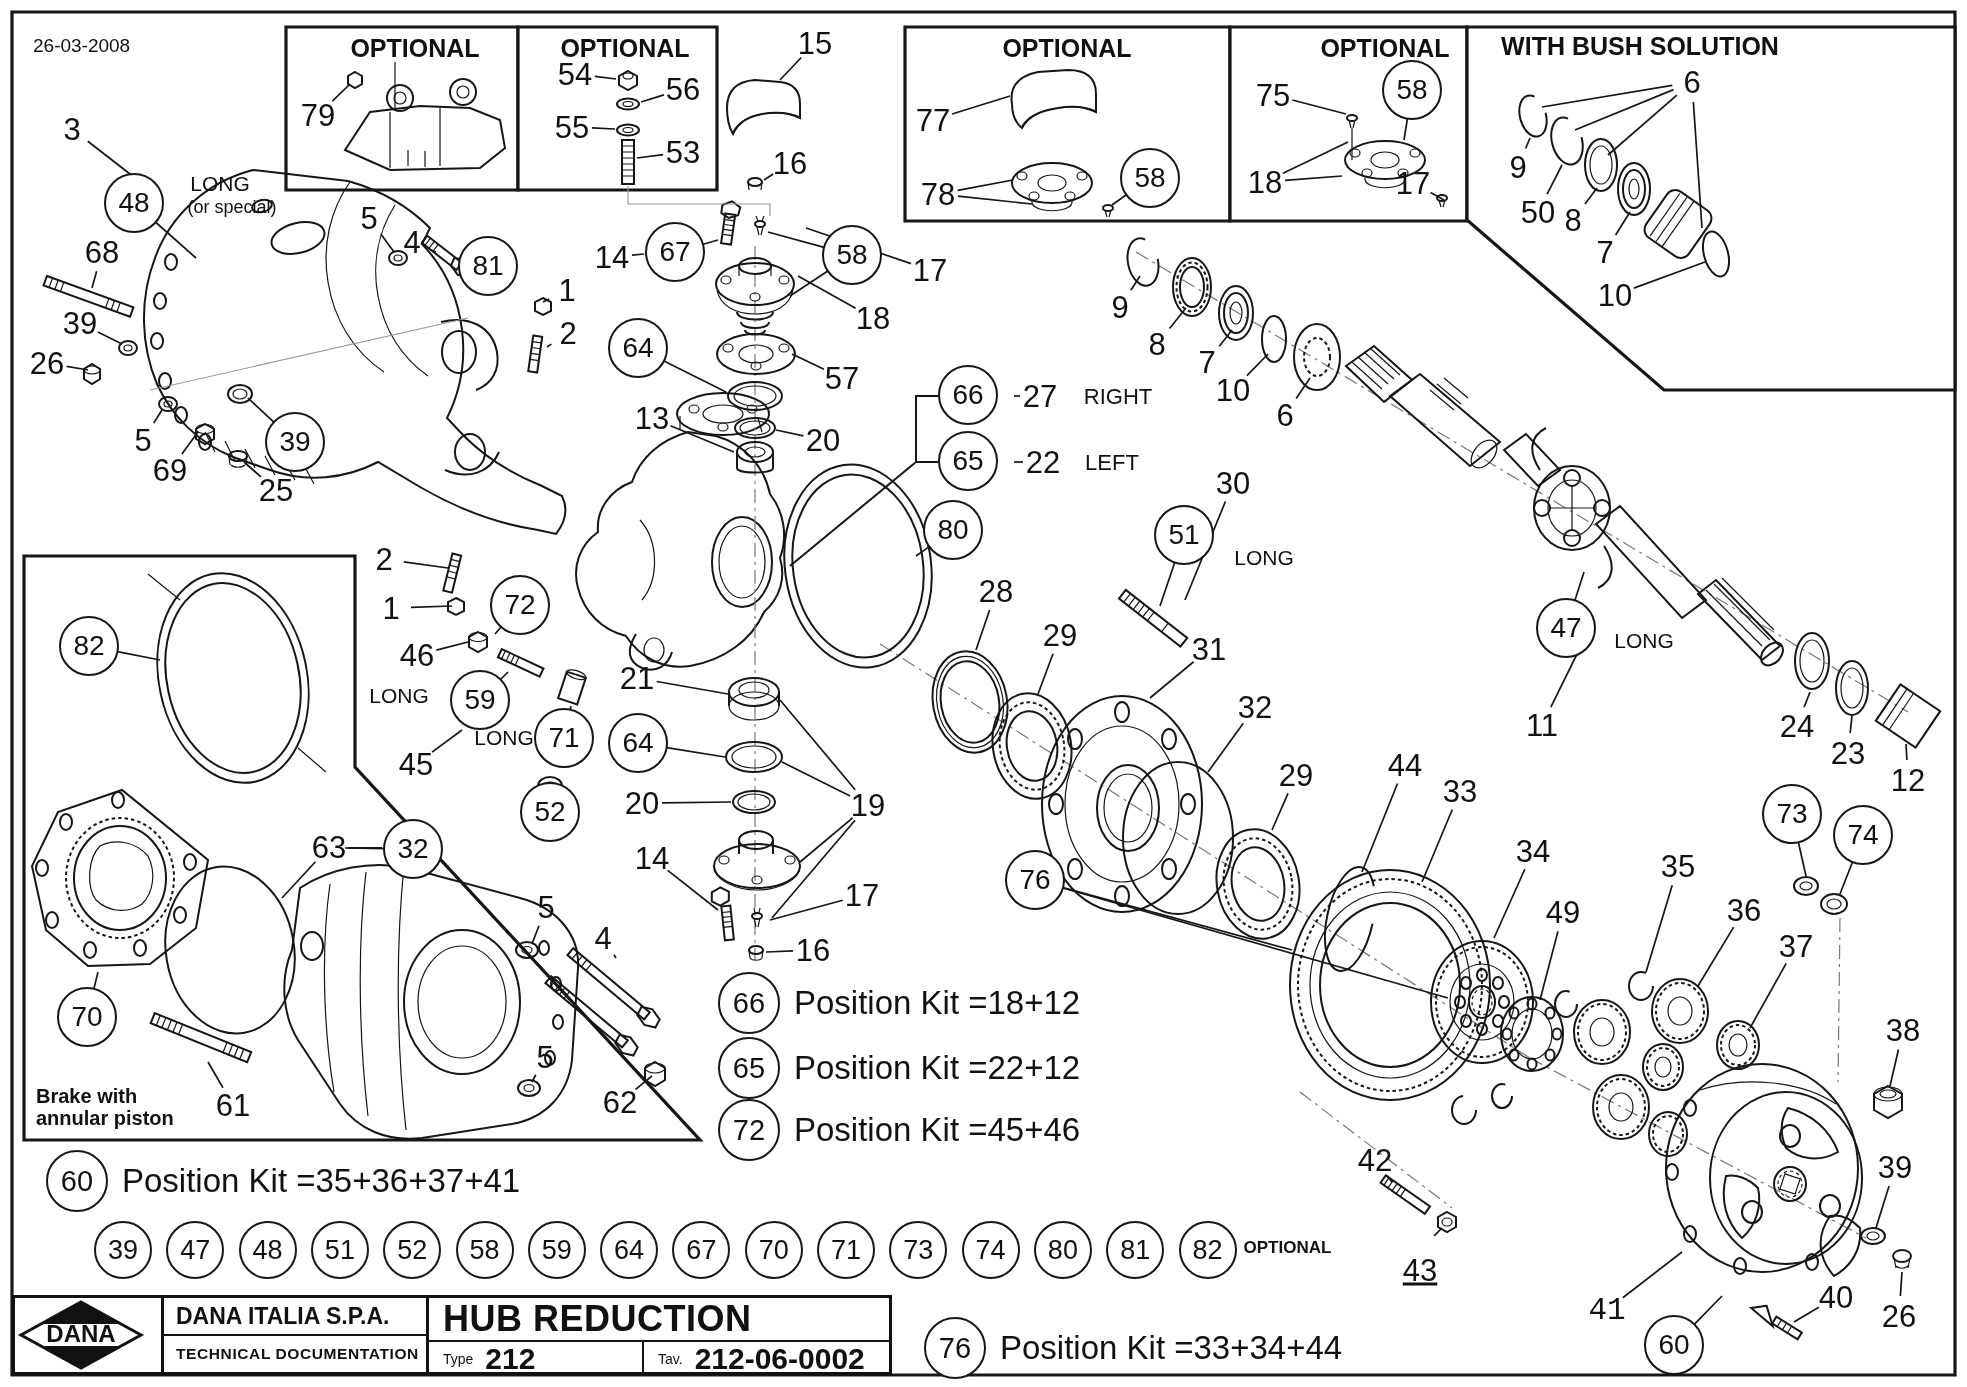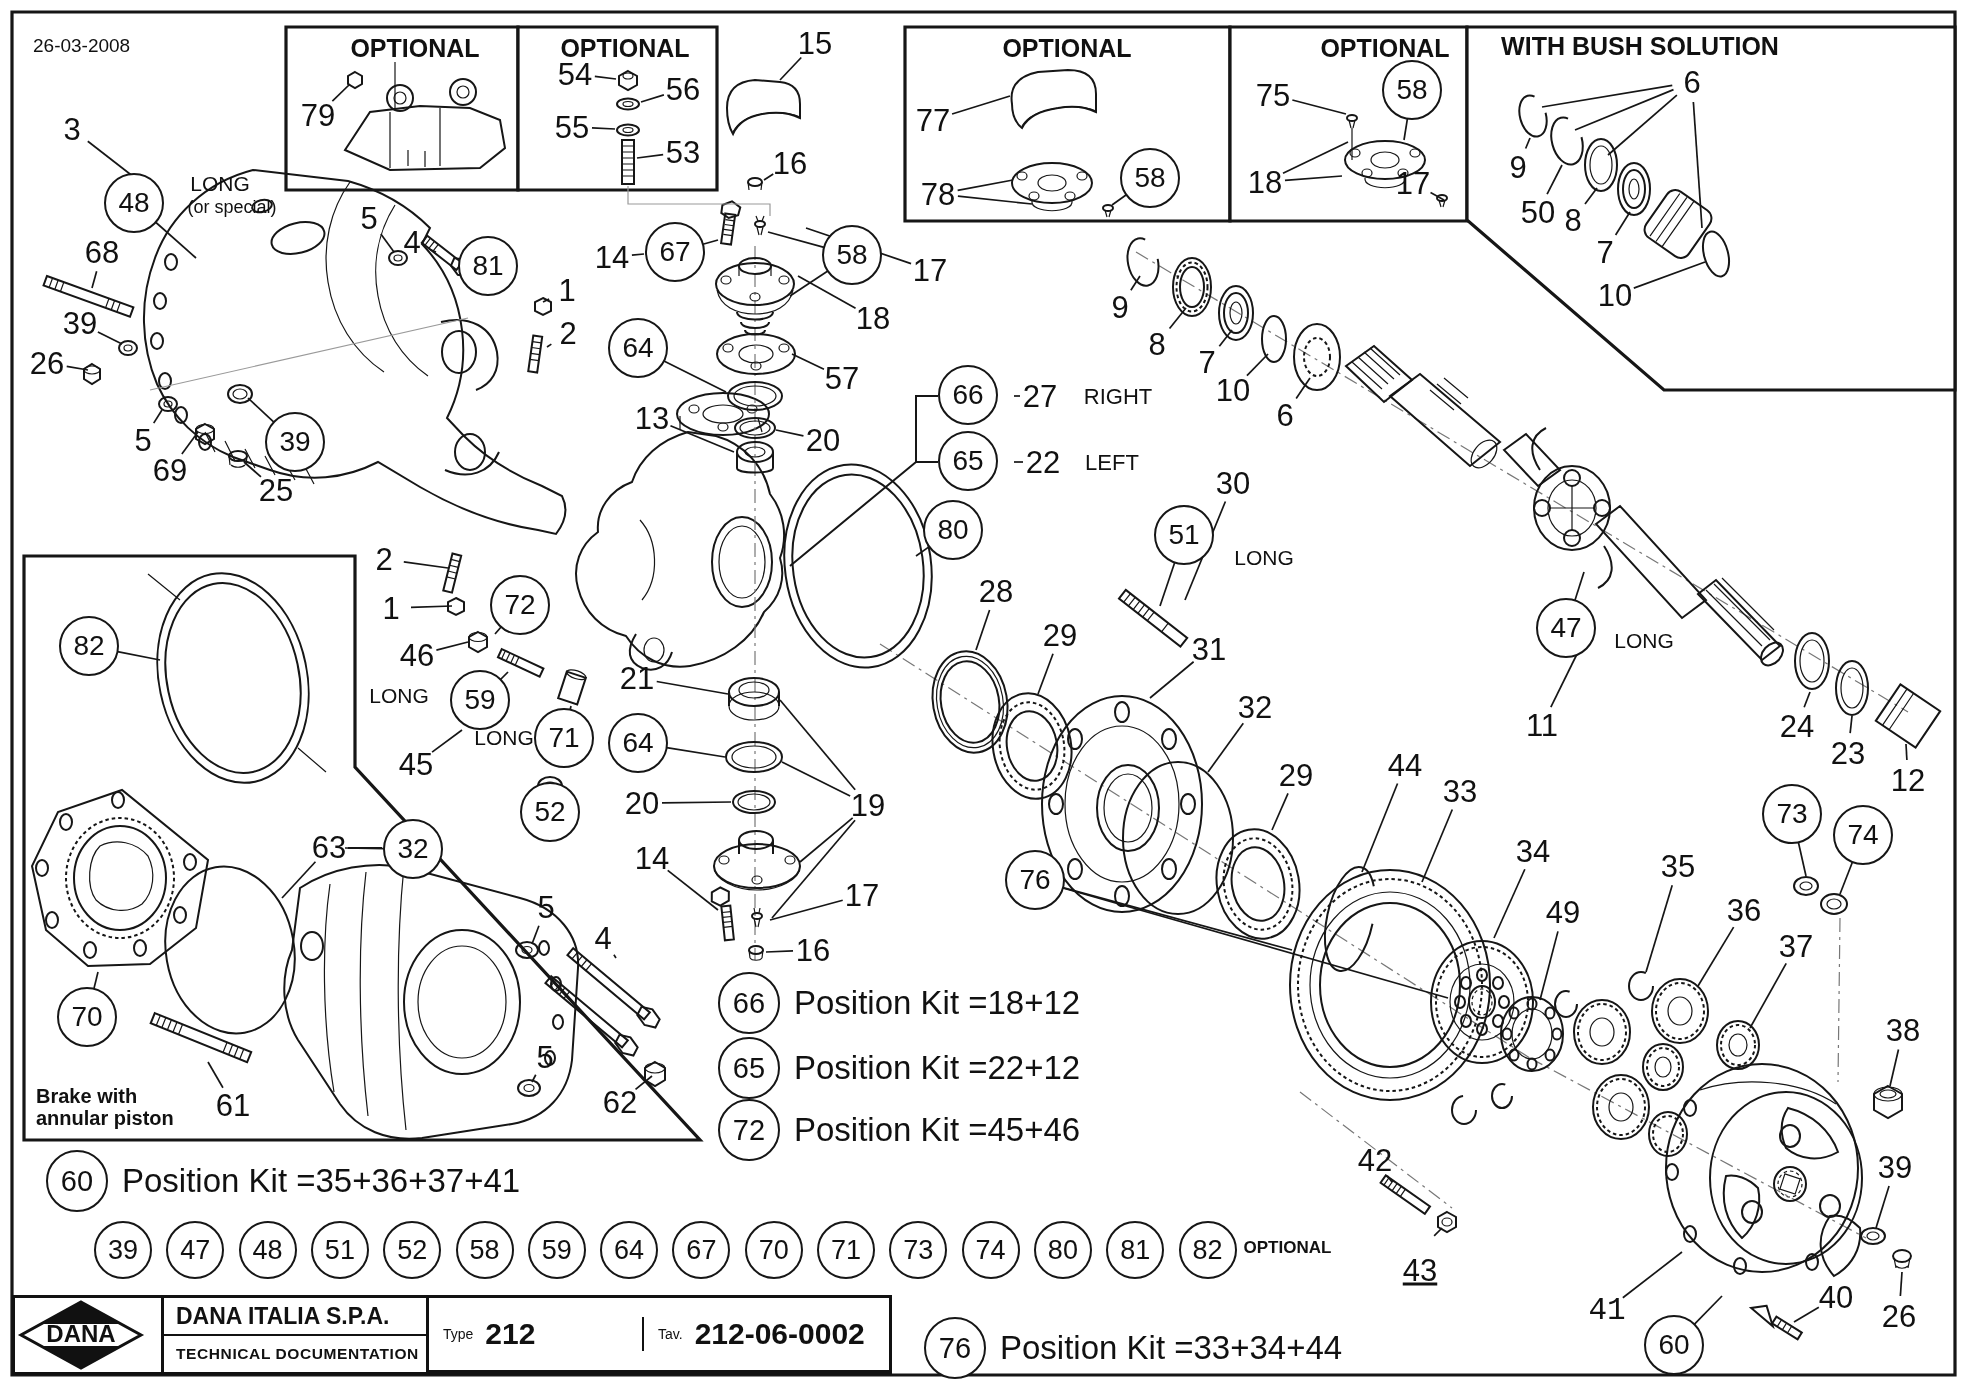--- a/index.html
+++ b/index.html
@@ -630,20 +630,23 @@
   </div>
   <div class="cell mid">
     <div class="half">
           <span class="company">DANA ITALIA S.P.A.</span>
         </div>
     <div class="half">
           <span class="docline">TECHNICAL  DOCUMENTATION</span>
         </div>
   </div>
   <div class="cell right">
+    <div class="half">
+          <span class="bigtitle">HUB REDUCTION</span>
+        </div>
     <div class="half">
       <div class="typecell">
         <span class="sm">Type</span>
         <span class="bg">212</span>
       </div>
       <div class="tavcell">
         <span class="sm">Tav.</span>
         <span class="bg">212-06-0002</span>
       </div>
     </div>

